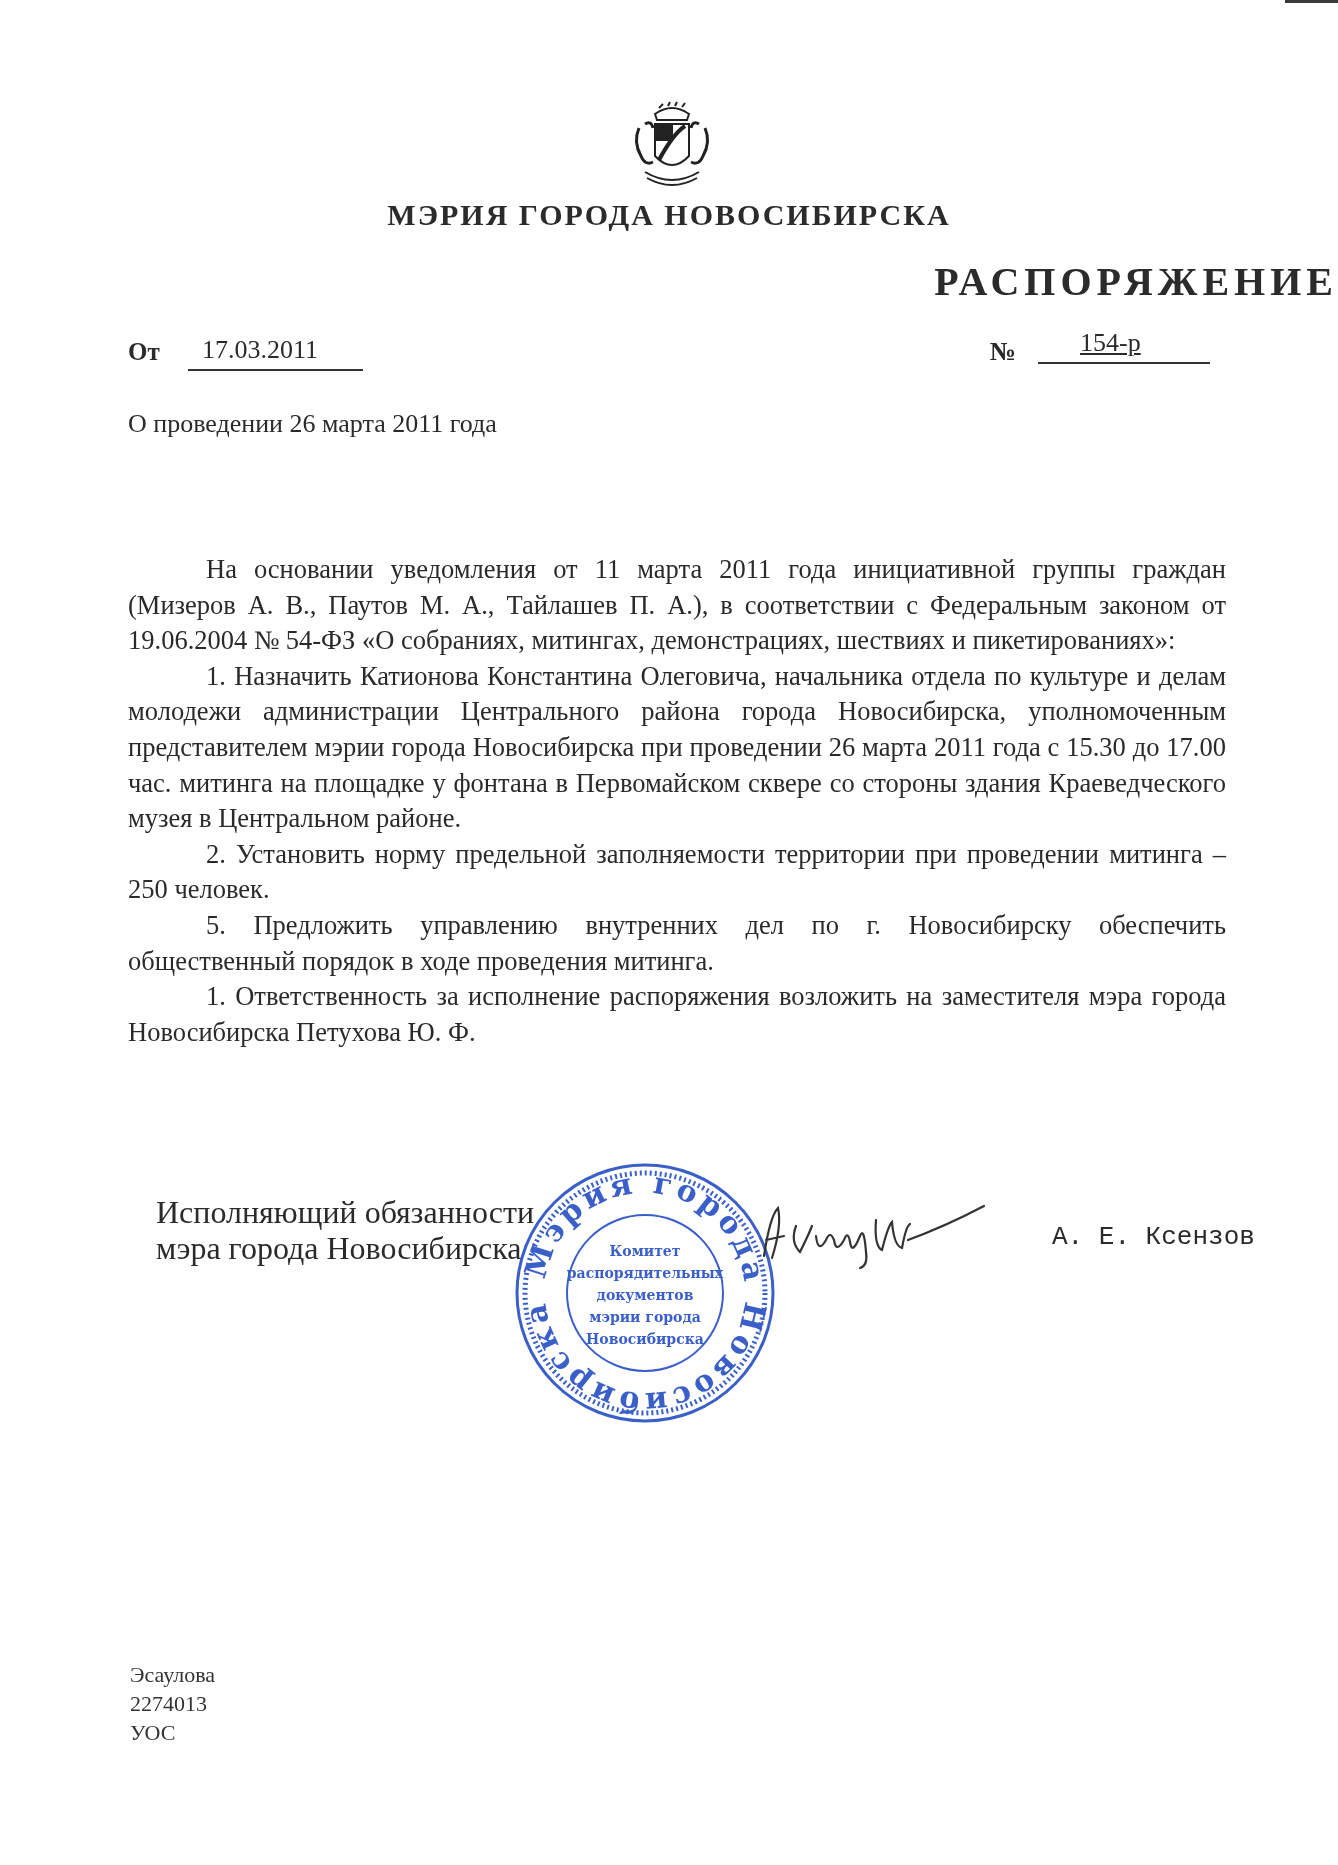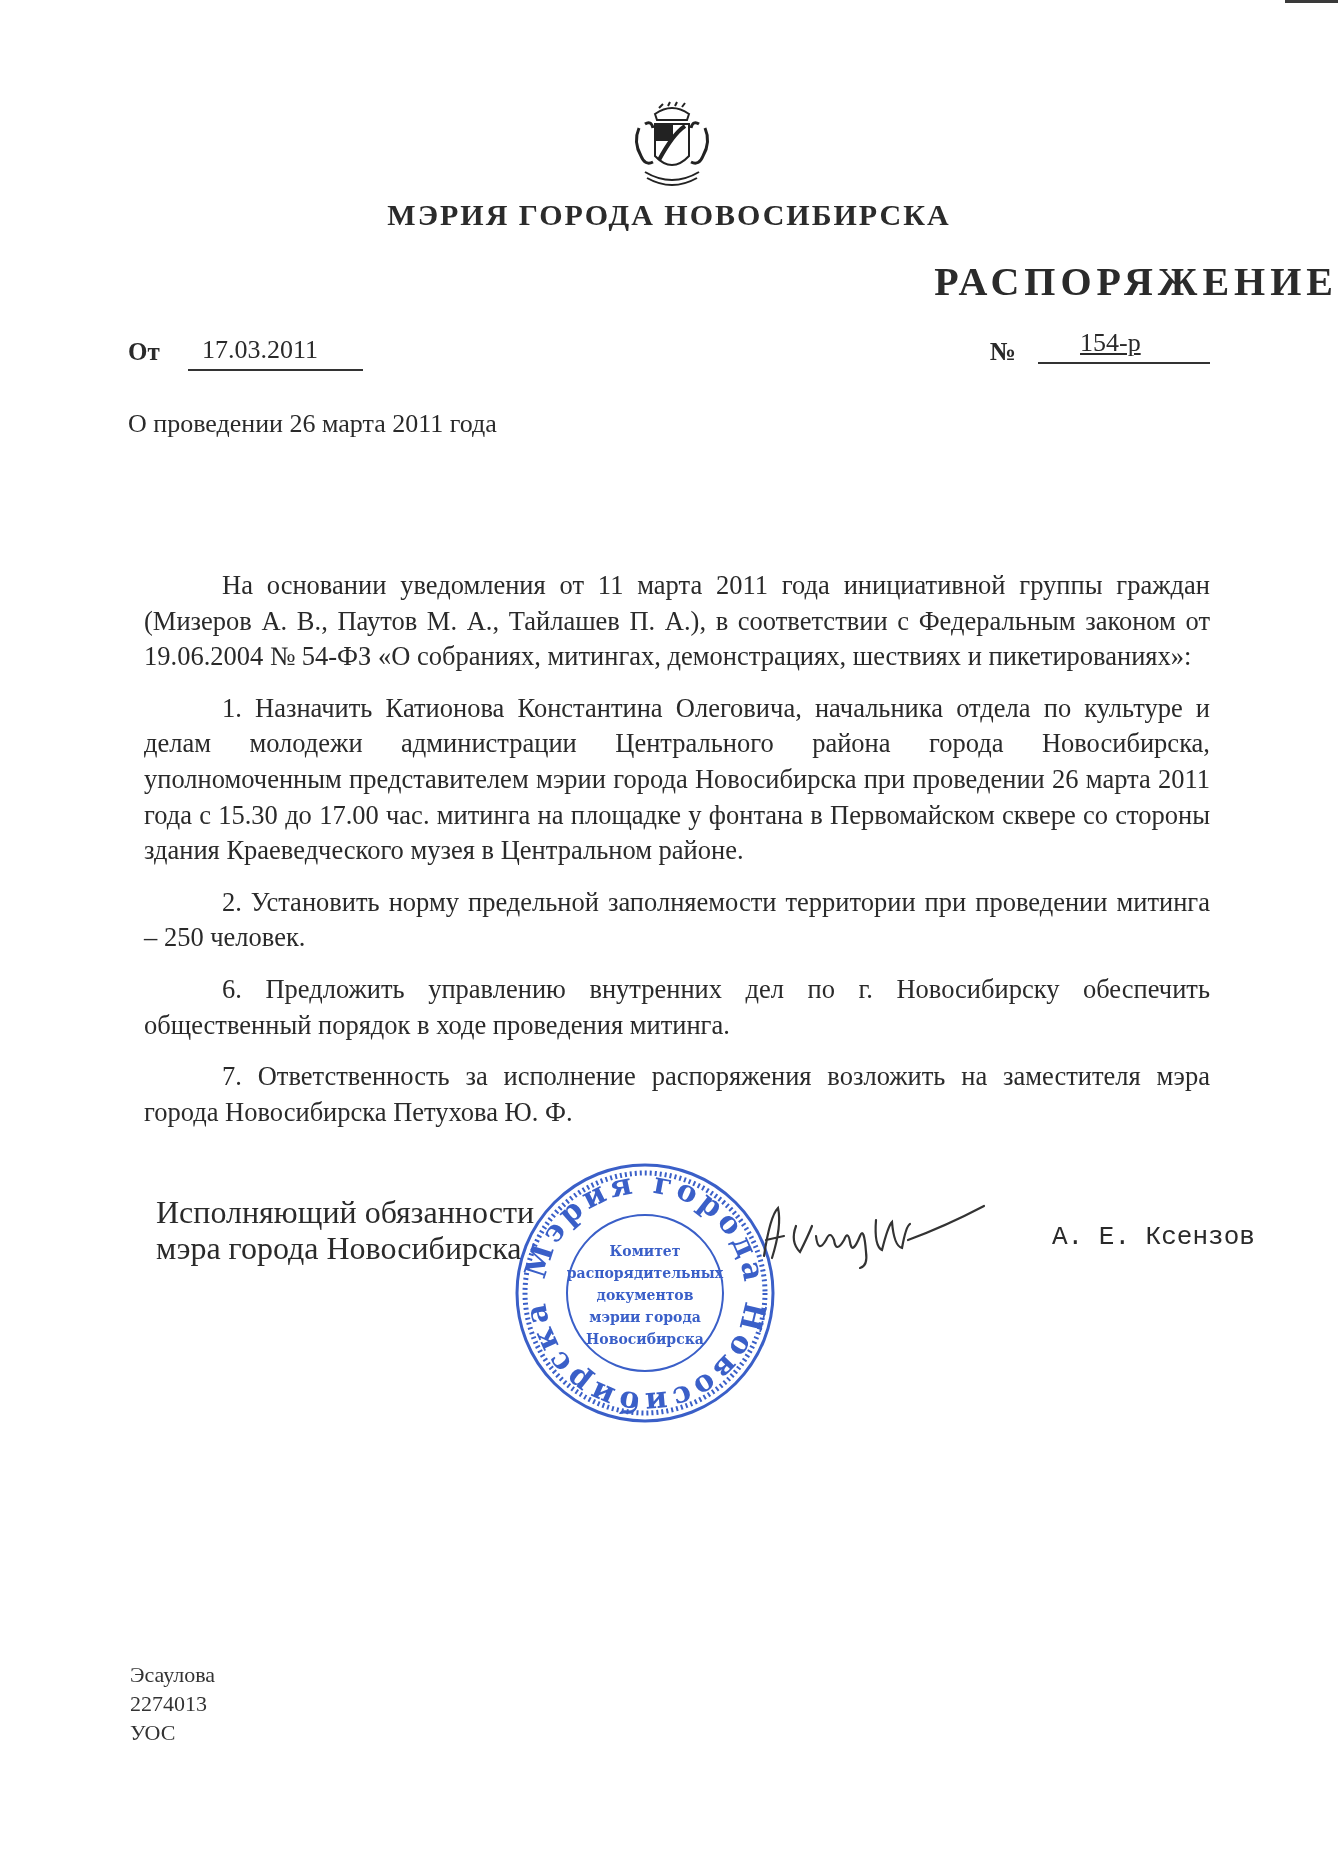--- a/index.html
+++ b/index.html
@@ -15,21 +15,21 @@
     font-size: 40px; font-weight: bold; letter-spacing: 5px; color: #2b2b2b; }
   .from { position: absolute; left: 128px; top: 338px; font-size: 25px; font-weight: bold; text-align: center; }
   .date { position: absolute; left: 188px; top: 335px; width: 175px; border-bottom: 2px solid #333;
     font-size: 26px; padding-left: 14px; box-sizing: border-box; height: 36px; }
   .numlabel { position: absolute; left: 990px; top: 337px; font-size: 26px; font-weight: bold; }
   .num { position: absolute; left: 1038px; top: 328px; width: 172px; border-bottom: 2px solid #333;
     font-size: 26px; padding-left: 42px; box-sizing: border-box; height: 36px; text-decoration: underline; }
   .subject { position: absolute; left: 128px; top: 406px; font-size: 26px; line-height: 36px; }
   .body { position: absolute; left: 128px; top: 552px; width: 1098px; font-size: 26.5px;
     line-height: 35.6px; text-align: justify; }
-  .body p { margin: 16px; text-indent: 78px; }
+  .body p { margin: 0; text-indent: 78px; }
   .sigleft { position: absolute; left: 128px; top: 1194px; font-size: 32px; line-height: 36px; margin-left: 28px; }
   .signame { position: absolute; left: 1052px; top: 1222px; font-size: 26px; font-family: Liberation Mono, monospace; }
   .signature { position: absolute; left: 756px; top: 1196px; width: 232px; height: 80px; }
   .stamp { position: absolute; left: 510px; top: 1158px; width: 270px; height: 270px; }
   .footer { position: absolute; left: 130px; top: 1660px; font-size: 22px; line-height: 29px; color: #333; }
 </style>
 </head>
 <body>
 
 <div class="topbar"></div>
@@ -56,22 +56,22 @@
 <div class="num">154-р</div>
 
 <div class="subject">
   <div>О проведении 26 марта 2011 года</div>
 </div>
 
 <div class="body">
   <p>На основании уведомления от 11 марта 2011 года инициативной группы граждан (Мизеров А. В., Паутов М. А., Тайлашев П. А.), в соответствии с Федеральным законом от 19.06.2004 № 54-ФЗ «О собраниях, митингах, демонстрациях, шествиях и пикетированиях»:</p>
   <p>1. Назначить Катионова Константина Олеговича, начальника отдела по культуре и делам молодежи администрации Центрального района города Новосибирска, уполномоченным представителем мэрии города Новосибирска при проведении 26 марта 2011 года с 15.30 до 17.00 час. митинга на площадке у фонтана в Первомайском сквере со стороны здания Краеведческого музея в Центральном районе.</p>
   <p>2. Установить норму предельной заполняемости территории при проведении митинга – 250 человек.</p>
-  <p>6. Предложить управлению внутренних дел по г. Новосибирску обеспечить общественный порядок в ходе проведения митинга.</p>
-  <p>7. Ответственность за исполнение распоряжения возложить на заместителя мэра города Новосибирска Петухова Ю. Ф.</p>
+  <p>5. Предложить управлению внутренних дел по г. Новосибирску обеспечить общественный порядок в ходе проведения митинга.</p>
+  <p>1. Ответственность за исполнение распоряжения возложить на заместителя мэра города Новосибирска Петухова Ю. Ф.</p>
 </div>
 
 <div class="sigleft">
   <div>Исполняющий обязанности</div>
   <div>мэра города Новосибирска</div>
 </div>
 
 <svg class="stamp" viewBox="0 0 270 270">
   <defs>
     <path id="stampArc" d="M 135 135 m -100 0 a 100 100 0 1 1 200 0 a 100 100 0 1 1 -200 0"></path>

